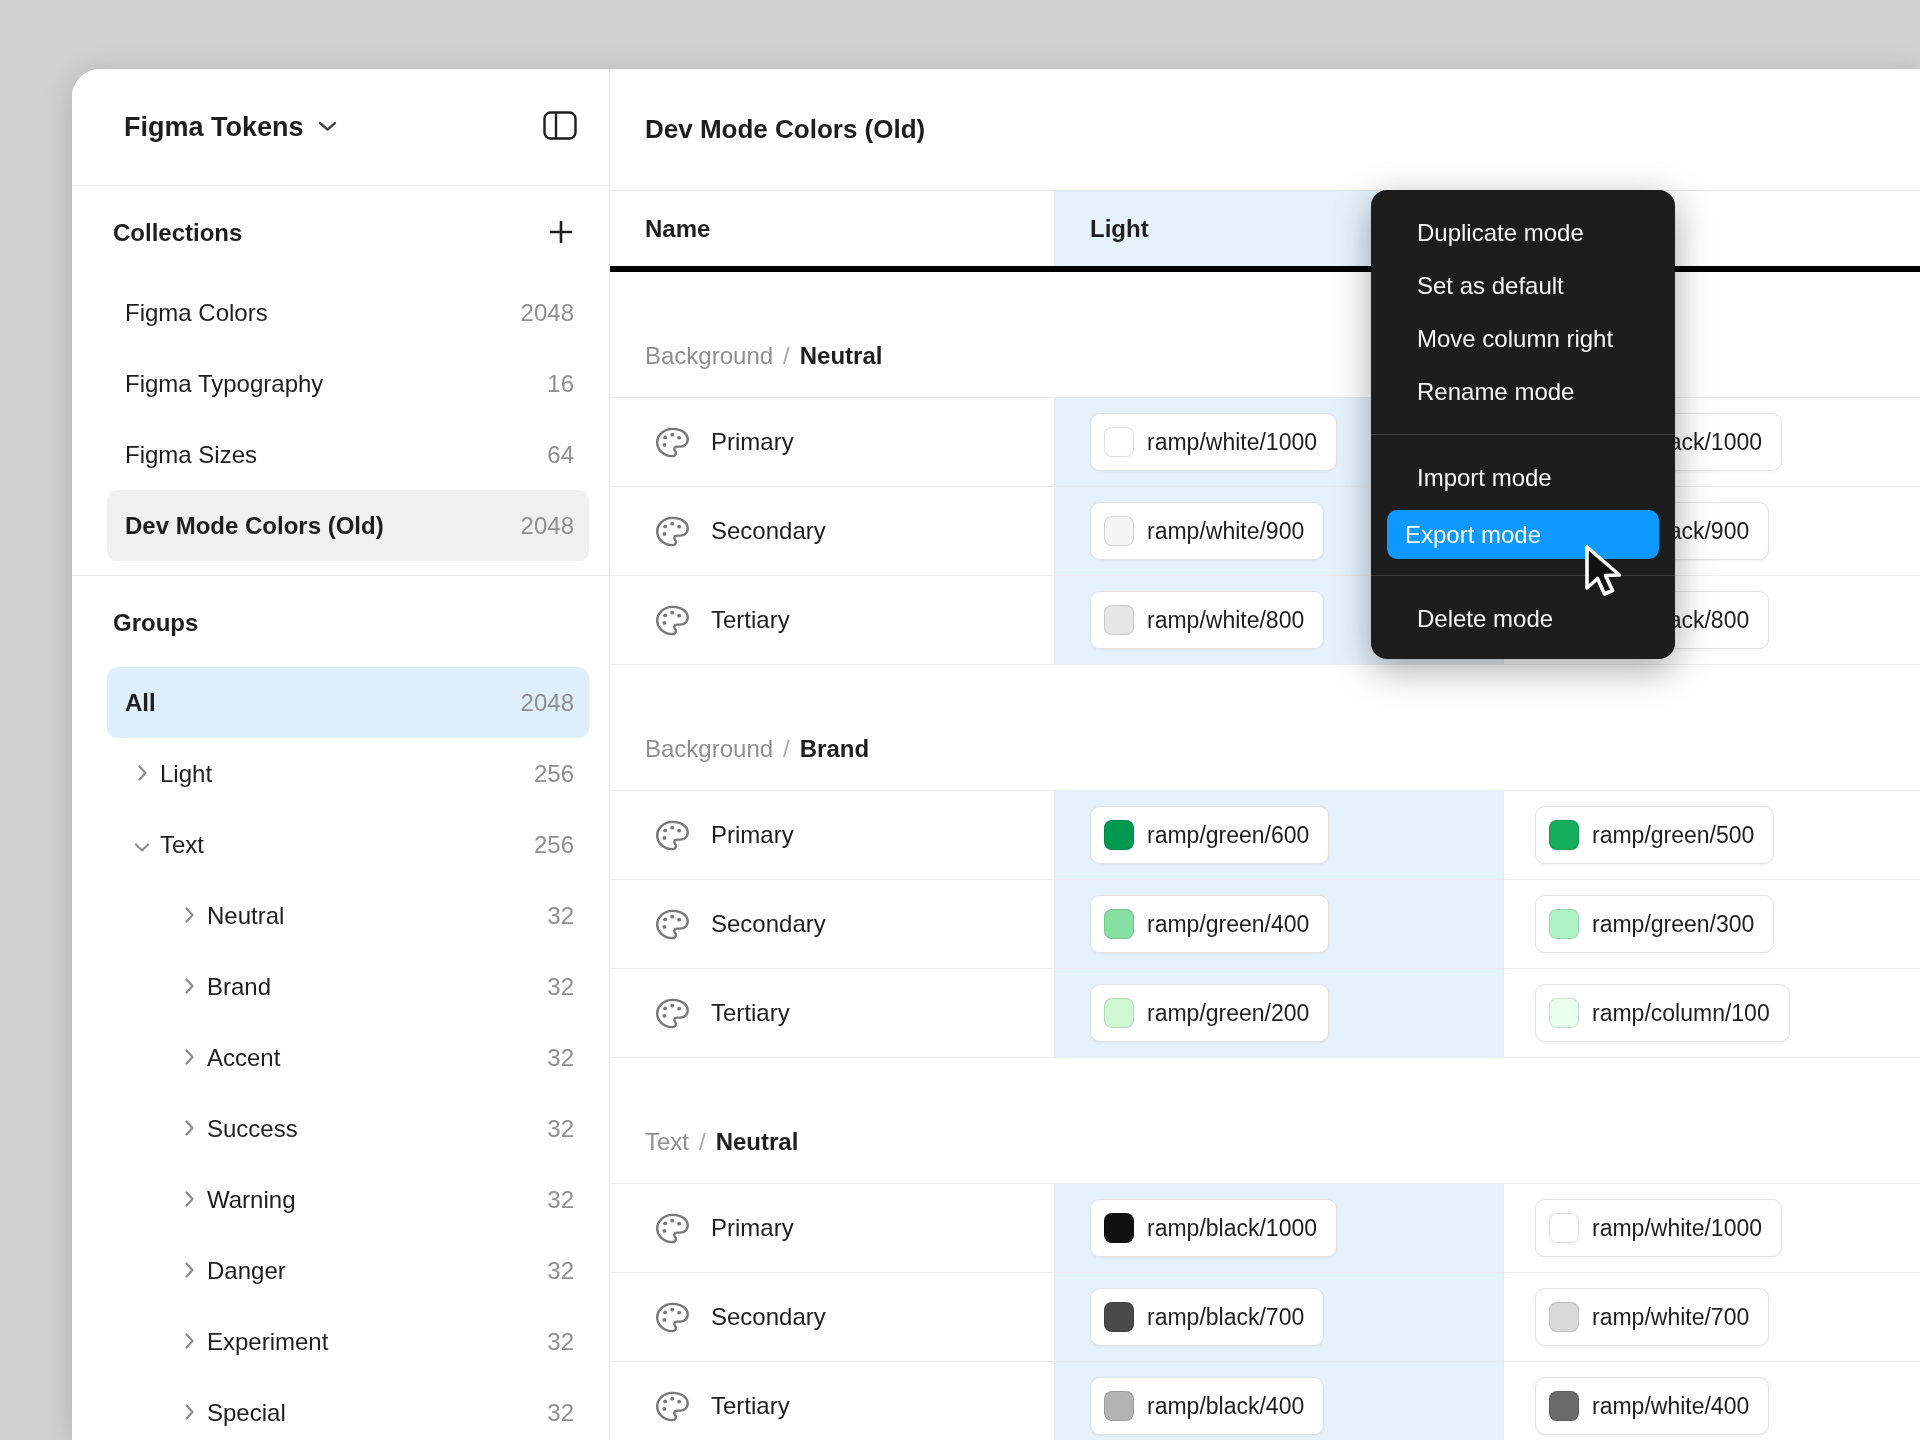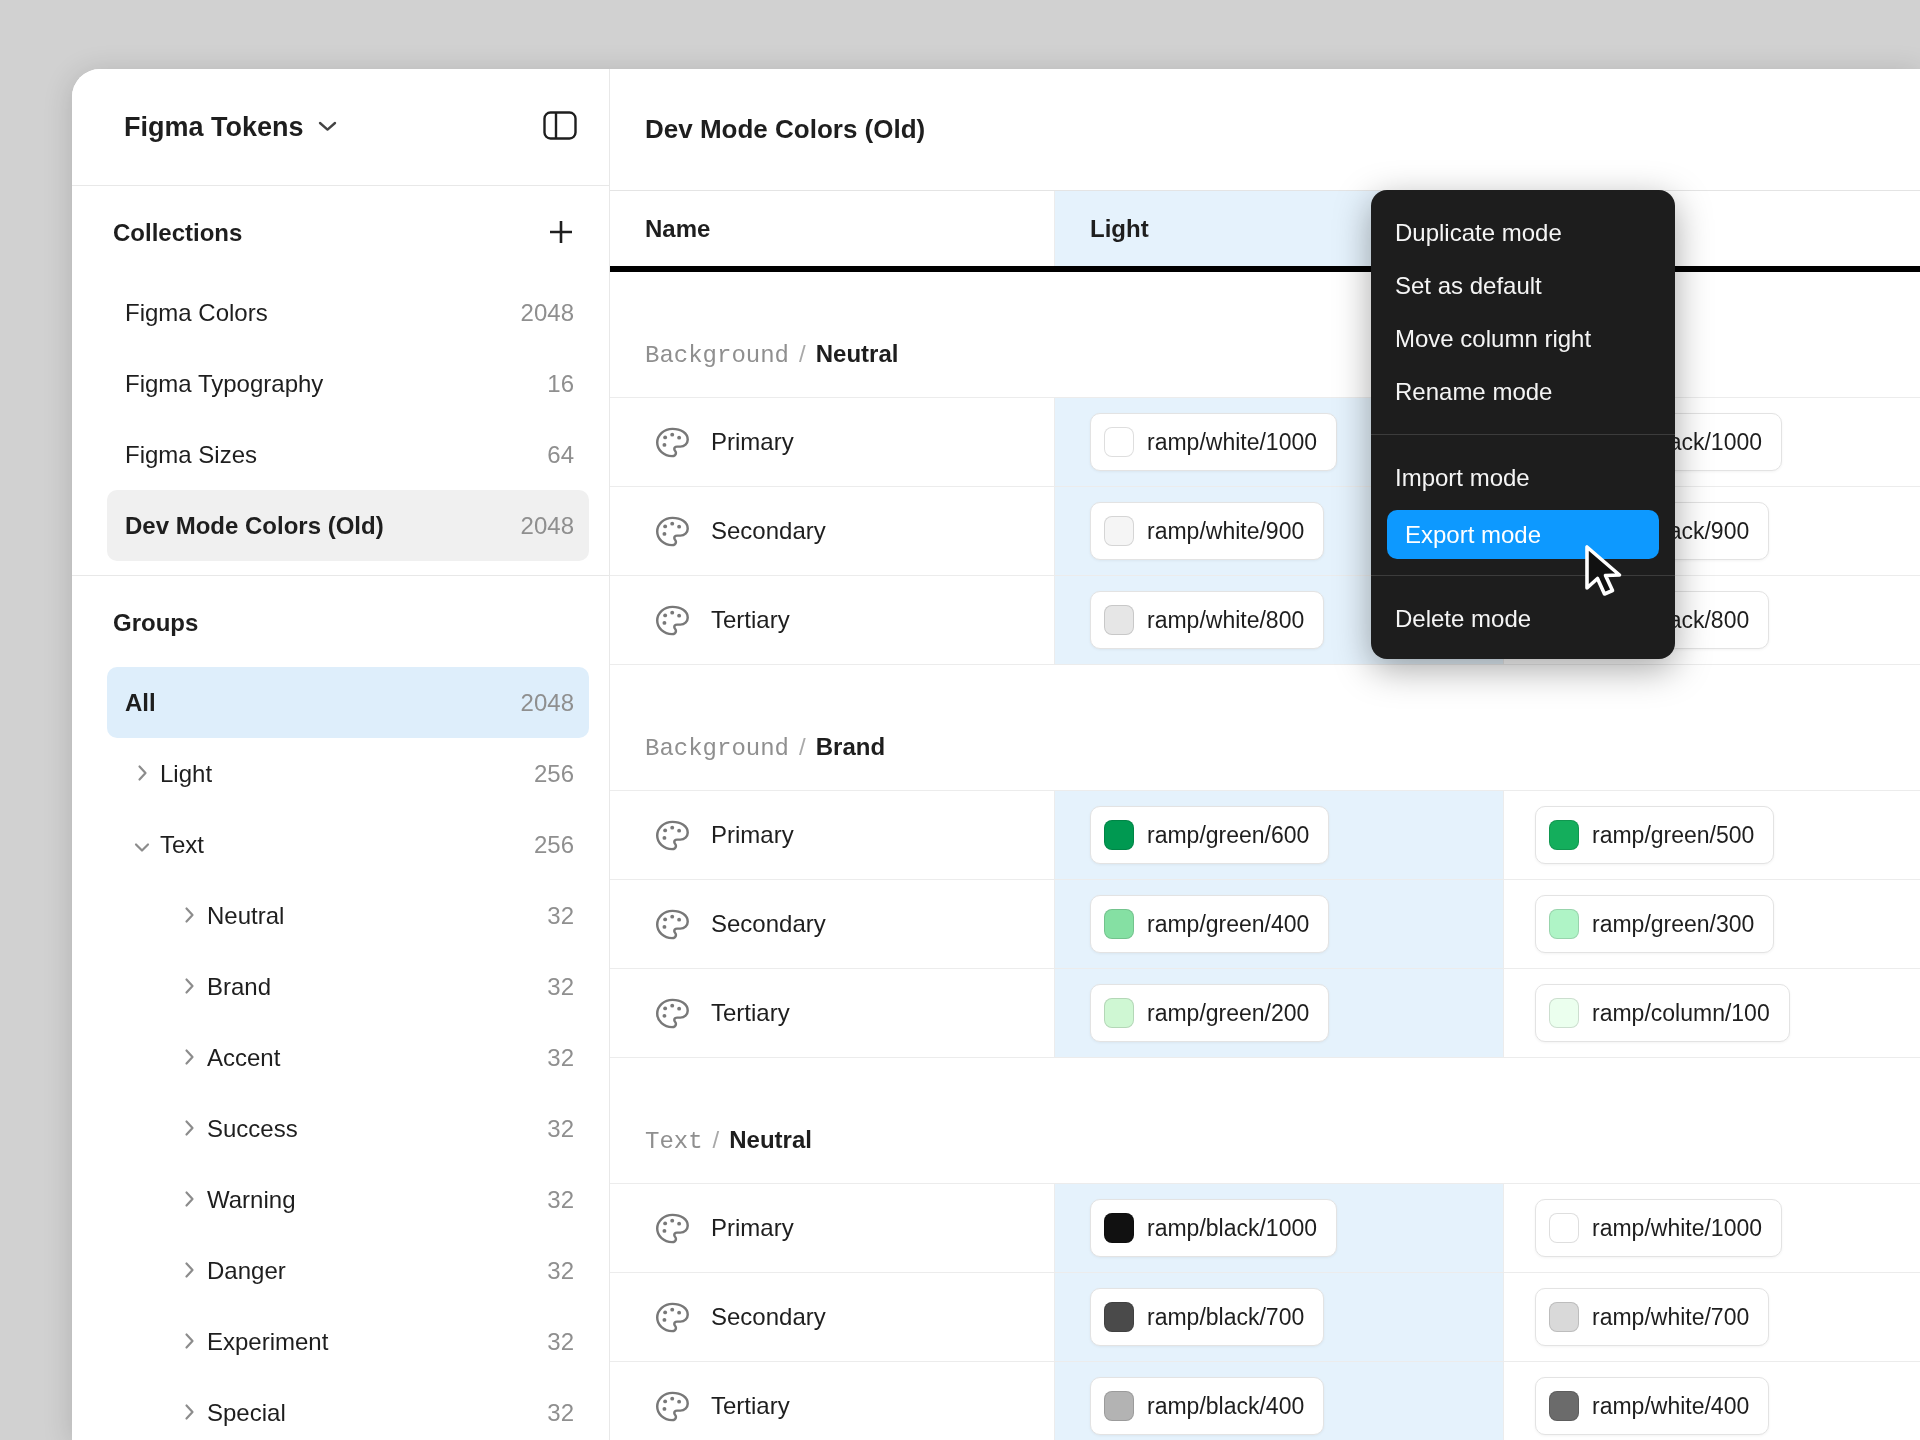--- a/index.html
+++ b/index.html
@@ -45,41 +45,41 @@
   .main-title { height:121px; display:flex; align-items:center; padding-left:35px; font-size:26px; font-weight:600; }
 
   .thead { display:flex; height:82px; border-top:1px solid #e4e4e4; border-bottom:6px solid #000000; }
   .col-name { width:445px; border-right:1px solid #ececec; display:flex; align-items:center; padding-left:35px; }
   .col-light { width:449px; border-right:1px solid #ececec; background:#e5f2fc; display:flex; align-items:center; padding-left:35px; }
   .col-second { flex:1; display:flex; align-items:center; }
   .thead .hlabel { font-size:24px; font-weight:600; }
 
   .section-band { height:126px; display:flex; align-items:flex-end; padding:0 0 26px 35px; border-bottom:1px solid #ececec; }
   .crumb { font-size:24px; line-height:30px; }
-  .crumb .dim { color:#8f8f8f;font-family:Liberation Mono, monospace; }
+  .crumb .dim { color:#8f8f8f; }
   .crumb .sep { color:#a9a9a9; padding:0 10px; }
   .crumb .strong { font-weight:600; color:#1e1e1e; }
 
   .trow { display:flex; height:89px; border-bottom:1px solid #ececec; }
   .trow .cell-name { width:445px; border-right:1px solid #ececec; display:flex; align-items:center; padding-left:45px; gap:21px; }
   .trow .cell-name .rname { font-size:24px; }
   .trow .cell-light { width:449px; border-right:1px solid #ececec; background:#e5f2fc; display:flex; align-items:center; }
   .trow .cell-second { flex:1; display:flex; align-items:center; }
   .cell-light .chip { margin-left:35px; }
   .cell-second .chip { margin-left:31px; }
 
   .chip { display:inline-flex; align-items:center; gap:13px; background:#fff; border:1px solid #e3e3e3;
           border-radius:10px; padding:13px 19px 13px 13px; box-shadow:0 1px 3px rgba(0,0,0,.05); white-space:nowrap; }
   .swatch { width:30px; height:30px; border-radius:8px; box-shadow:inset 0 0 0 1px rgba(0,0,0,.13); flex:none; }
   .chip .tok { font-size:23px; color:#1e1e1e; }
 
   
   .menu { position:absolute; left:1299px; top:121px; width:304px; background:#1d1d1d; border-radius:16px;
           padding:16px 0 14px 0; box-shadow:0 10px 36px rgba(0,0,0,.35); z-index:50; }
-  .menu-item { height:53px; display:flex; align-items:center; padding-left:24px; font-size:24px; color:#f5f5f5; }
+  .menu-item { height:53px; display:flex; align-items:center; padding-left:46px; font-size:24px; color:#f5f5f5; }
   .menu-divider { border:none; border-top:1px solid rgba(255,255,255,.14); margin:16px 0; }
   .menu-item.hl { height:49px; margin:6px 16px; border-radius:10px; background:#0d99ff; padding-left:18px; color:#fff; }
 
   .cursor { position:absolute; left:1509px; top:474px; z-index:60; pointer-events:none; }
 </style>
 </head>
 <body>
 
 <div class="window">
 

